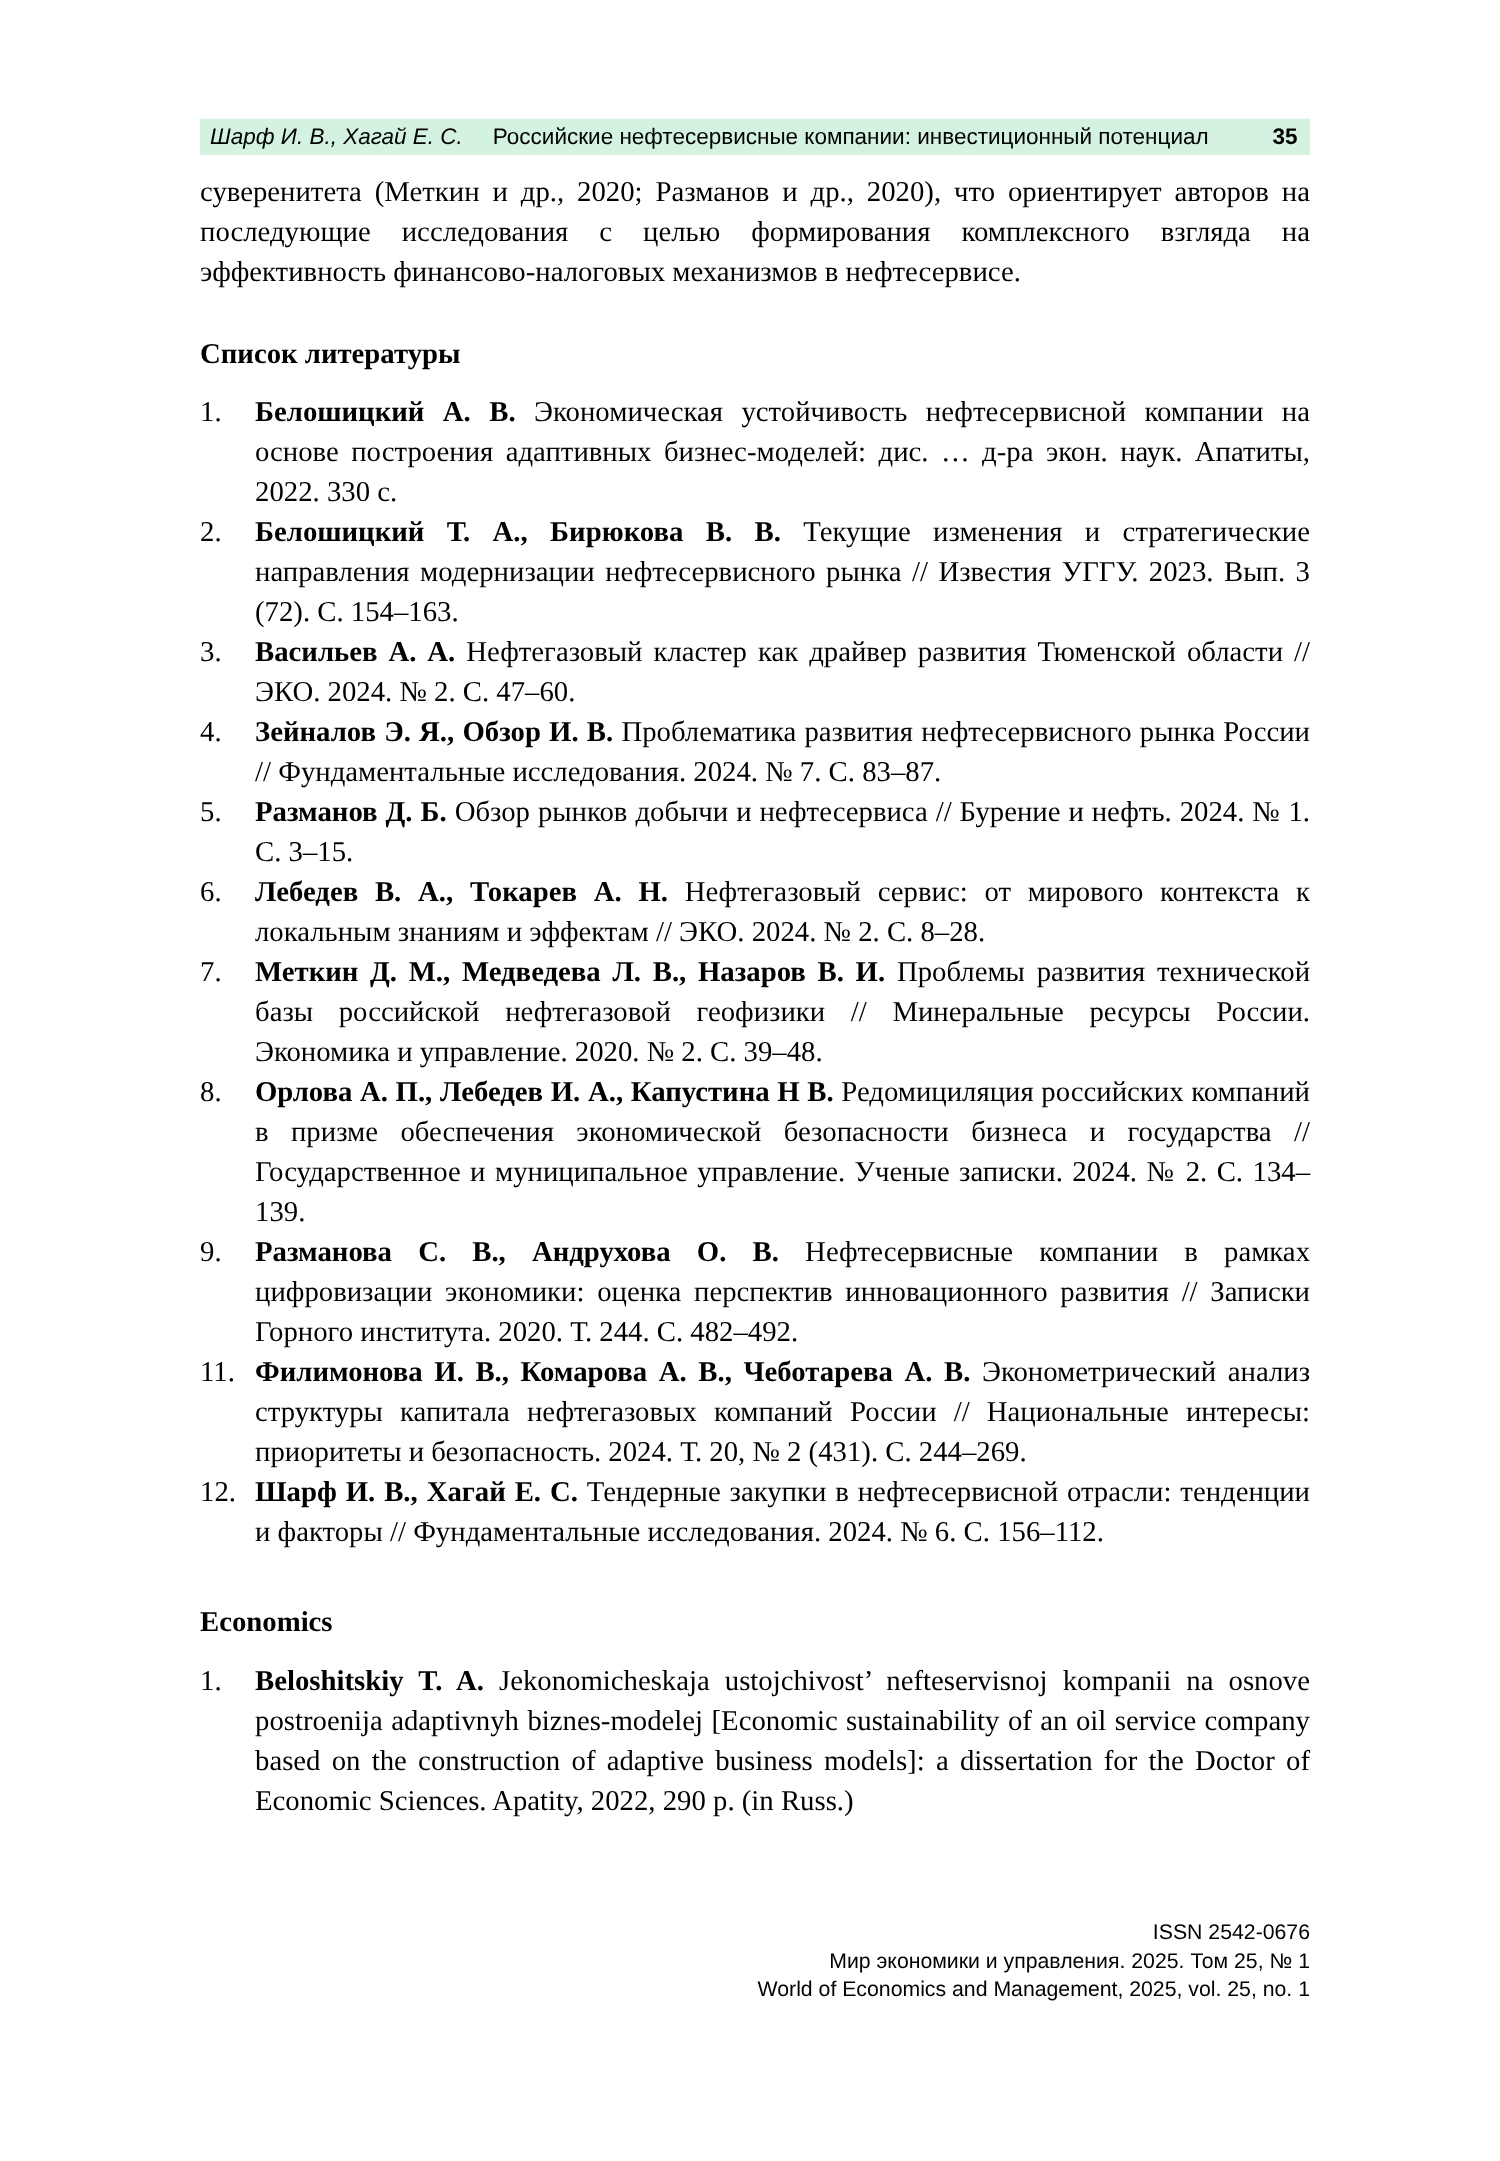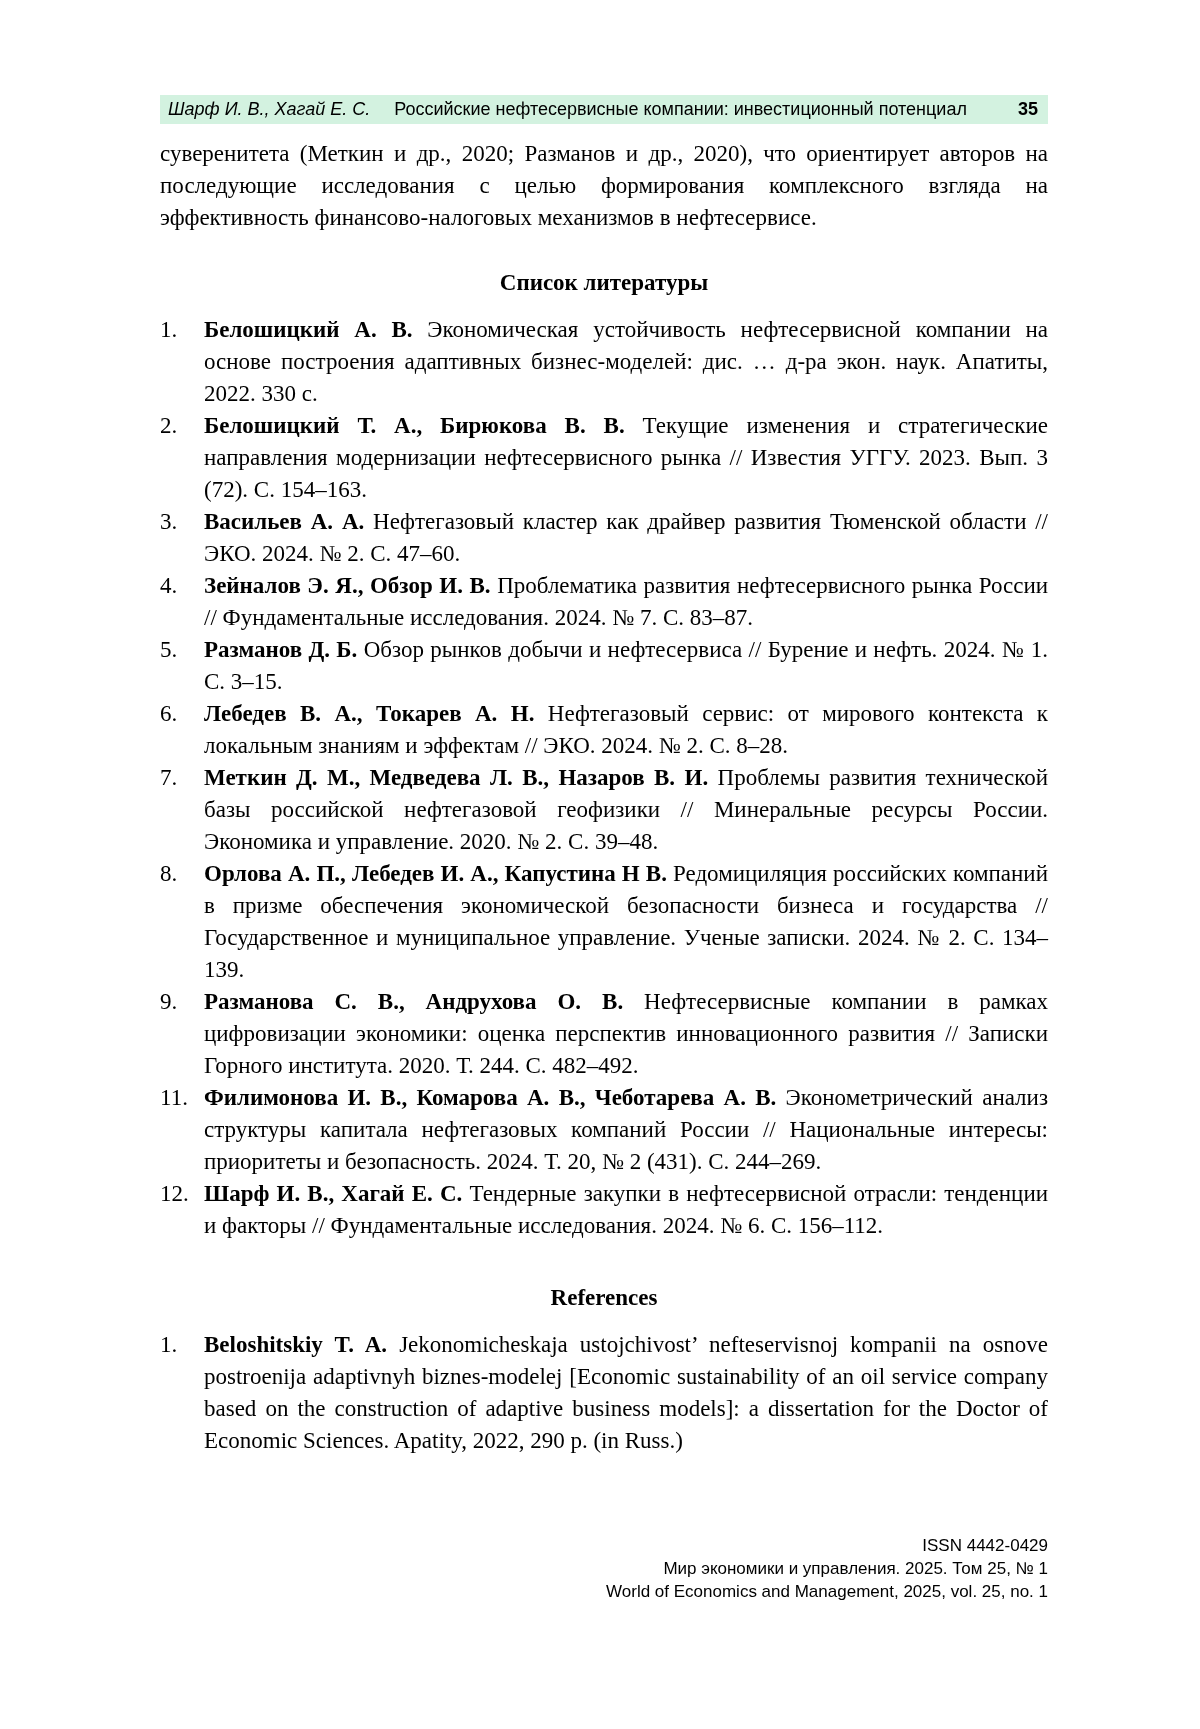--- a/index.html
+++ b/index.html
@@ -42,21 +42,20 @@
   .intro {
     margin: 26px 0 0 0;
     text-align: justify;
   }
 
   .section-heading {
     margin: 33px 0 0 0;
     font-size: 23px;
     line-height: 32px;
     font-weight: bold;
-    text-align: center;
   }
   .section-heading.refs-en { margin-top: 40px; }
 
   .ref-list {
     list-style: none;
     margin: 15px 0 0 0;
     padding: 0;
   }
   .ref-item { display: flex; }
   .ref-num { flex: 0 0 44px; }
@@ -128,28 +127,28 @@
     <li class="ref-item">
       <span class="ref-num">11.</span>
       <span class="ref-body"><b class="ref-authors">Филимонова И. В., Комарова А. В., Чеботарева А. В.</b> <span>Эконометрический анализ структуры капитала нефтегазовых компаний России // Национальные интересы: приоритеты и безопасность. 2024. Т. 20, № 2 (431). С. 244–269.</span></span>
     </li>
     <li class="ref-item">
       <span class="ref-num">12.</span>
       <span class="ref-body"><b class="ref-authors">Шарф И. В., Хагай Е. С.</b> <span>Тендерные закупки в нефтесервисной отрасли: тенденции и факторы // Фундаментальные исследования. 2024. № 6. С. 156–112.</span></span>
     </li>
   </ol>
 
-  <h2 class="section-heading refs-en">References</h2>
+  <h2 class="section-heading refs-en">Economics</h2>
 
   <ol class="ref-list">
     <li class="ref-item">
       <span class="ref-num">1.</span>
       <span class="ref-body"><b class="ref-authors">Beloshitskiy T. A.</b> <span>Jekonomicheskaja ustojchivost’ nefteservisnoj kompanii na osnove postroenija adaptivnyh biznes-modelej [Economic sustainability of an oil service company based on the construction of adaptive business models]: a dissertation for the Doctor of Economic Sciences. Apatity, 2022, 290 p. (in Russ.)</span></span>
     </li>
   </ol>
 
 </main>
 
 <footer class="imprint">
-  <div>ISSN 4442-0429</div>
+  <div>ISSN 2542-0676</div>
   <div>Мир экономики и управления. 2025. Том 25, № 1</div>
   <div>World of Economics and Management, 2025, vol. 25, no. 1</div>
 </footer>
 
 </body></html>

